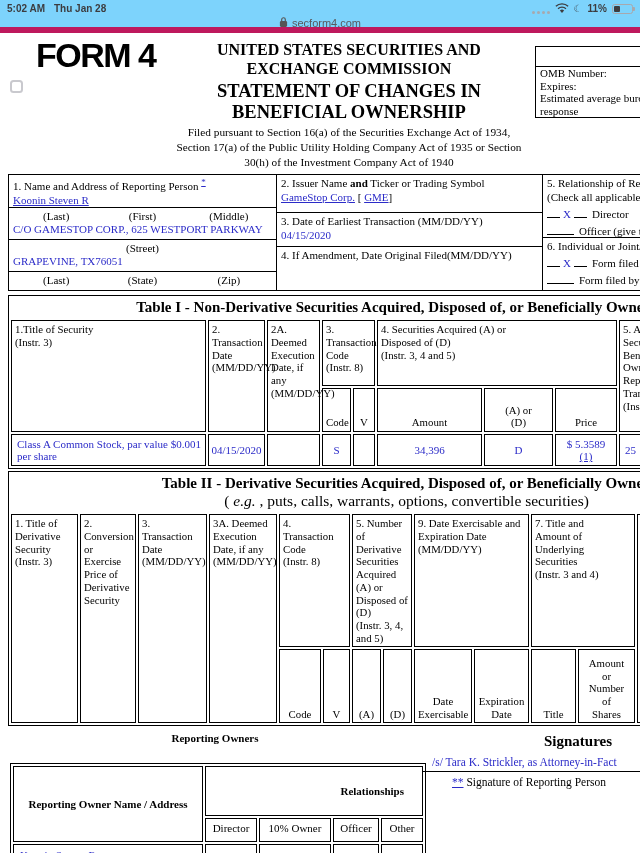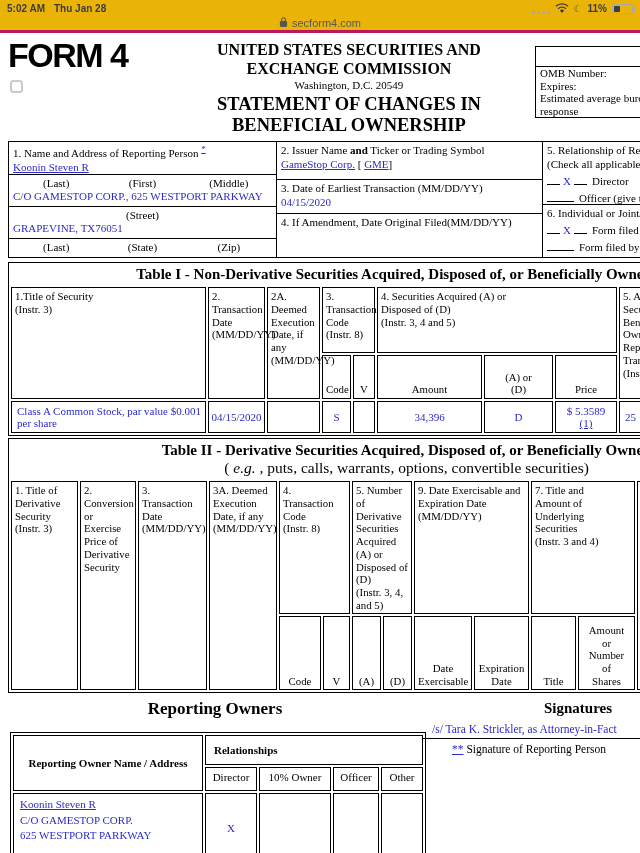--- a/index.html
+++ b/index.html
@@ -1,36 +1,36 @@
 <!DOCTYPE html>
 <html><head>
 <meta charset="utf-8">
 <style>
 * {box-sizing:border-box;margin:0;padding:0;}
 html,body{background:#fff;}
 body{width:640px;height:853px;overflow:hidden;font-family:"Liberation Serif",serif;color:#000;position:relative;}
 
 
-.chrome{height:33px;background:#eab308;border-bottom:3px solid #be185d;font-family:"Liberation Sans",sans-serif;}
+.chrome{height:33px;background:#7dd3fc;border-bottom:6px solid #be185d;font-family:"Liberation Sans",sans-serif;}
 .status{display:flex;justify-content:space-between;align-items:center;height:15px;padding:2px 7px 0;}
 .st-left{display:flex;gap:9px;font-size:10px;font-weight:700;color:#3c3c3f;}
 .st-right{display:flex;align-items:center;gap:5px;}
 .dots i{display:inline-block;width:3px;height:3px;border-radius:50%;background:#a8a8ad;margin-left:2px;}
 .moon{font-size:10px;color:#3c3c3f;line-height:1;}
 .pct{font-size:10px;font-weight:600;color:#3c3c3f;}
 .batt{width:21px;height:10px;border:1px solid #a8a8ad;border-radius:2.5px;position:relative;}
 .batt i{position:absolute;left:1px;top:1px;bottom:1px;width:6px;background:#3c3c3f;border-radius:1px;}
 .batt:after{content:"";position:absolute;right:-3px;top:2.5px;width:2px;height:4px;background:#a8a8ad;border-radius:0 1px 1px 0;}
 .url{display:flex;justify-content:center;align-items:center;gap:4px;height:15px;font-size:11px;color:#58585c;}
 
 
 .page{width:705px;padding:5px 0 0 8px;}
 .fh{display:flex;}
 .fh-left{width:192px;}
-.form4{font-family:"Liberation Sans",sans-serif;font-size:34px;font-weight:700;letter-spacing:-1.5px;line-height:1.05;}
+.form4{font-family:"Liberation Sans",sans-serif;font-size:34px;font-weight:700;letter-spacing:-1.5px;line-height:1.05;margin-left:28px;}
 .chk{display:flex;gap:7px;margin-top:5px;font-size:11.5px;line-height:1.3;padding-left:2px;}
 .chkbox{flex:0 0 13px;width:13px;height:13px;border:2px solid #c9c9ce;border-radius:3.5px;margin-top:1px;background:#fff;}
 .fh-center{width:410px;text-align:center;}
 .ag{font-size:16px;font-weight:700;line-height:1.2;margin-top:2px;}
 .city{font-size:11px;margin-top:1px;}
 .stmt{font-size:18.5px;font-weight:700;margin-top:3px;}
 .fp{font-size:11.3px;line-height:1.3;margin-top:2px;}
 .omb{margin-left:10px;margin-top:8px;width:170px;border:1px solid #000;font-size:11px;height:72px;flex:0 0 auto;}
 .omb-h{height:20px;border-bottom:1px solid #000;}
 .omb-l{padding-left:4px;white-space:nowrap;line-height:1.15;}
@@ -67,24 +67,24 @@
 
 
 .t1tab{width:699px;margin-top:4px;}
 .t2tab{width:699px;margin-top:2px;}
 .r1h td{height:66px;}
 .t2r1 td{height:128px;}
 
 
 .bottom{display:flex;margin-top:6px;}
 .ro{width:414px;}
-.ro-head{font-size:17px;font-weight:700;text-align:center;margin-bottom:13px;}
+.ro-head{font-size:11px;font-weight:700;text-align:center;margin-bottom:19px;}
 .ro-tbl{width:402px;margin-left:2px;font-size:11px;}
 .ro-name-h{font-weight:700;text-align:center;vertical-align:middle !important;}
-.ro-rel-h{font-weight:700;text-align:left;padding:8px;height:20px;}
+.ro-rel-h{font-weight:700;text-align:right;padding:18px;height:20px;}
 .ro-sub{text-align:center;padding:3px 2px;}
 .ro-addr{padding:3px 6px;line-height:1.4;height:70px;}
 .sig{width:285px;padding-top:1px;}
 .sig-head{font-size:15px;font-weight:700;padding-left:122px;white-space:nowrap;}
 .sig-line{border-bottom:1px solid #000;padding:6px 0 3px 10px;font-size:11.5px;white-space:nowrap;}
 .sig-cap{padding:4px 0 0 30px;font-size:11.5px;white-space:nowrap;}
 sup.fn{font-size:9px;}
 </style>
 </head>
 <body>
@@ -122,22 +122,22 @@
 
   <div class="fh">
     <div class="fh-left">
       <div class="form4">FORM 4</div>
       <div class="chk">
         <span class="chkbox"></span>
       </div>
     </div>
     <div class="fh-center">
       <div class="ag">UNITED STATES SECURITIES AND EXCHANGE COMMISSION</div>
-      <div class="city">Washington, D.C. 20549</div>
       <div class="stmt">STATEMENT OF CHANGES IN BENEFICIAL OWNERSHIP</div>
+      <div class="fp">Filed pursuant to Section 16(a) of the Securities Exchange Act of 1934, Section 17(a) of the Public Utility Holding Company Act of 1935 or Section 30(h) of the Investment Company Act of 1940</div>
     </div>
     <div class="omb">
       <div class="omb-h"></div>
       <div class="omb-l">OMB Number:</div>
       <div class="omb-l">Expires:</div>
       <div class="omb-l">Estimated average burden</div>
       <div class="omb-l">response</div>
     </div>
   </div>
 

